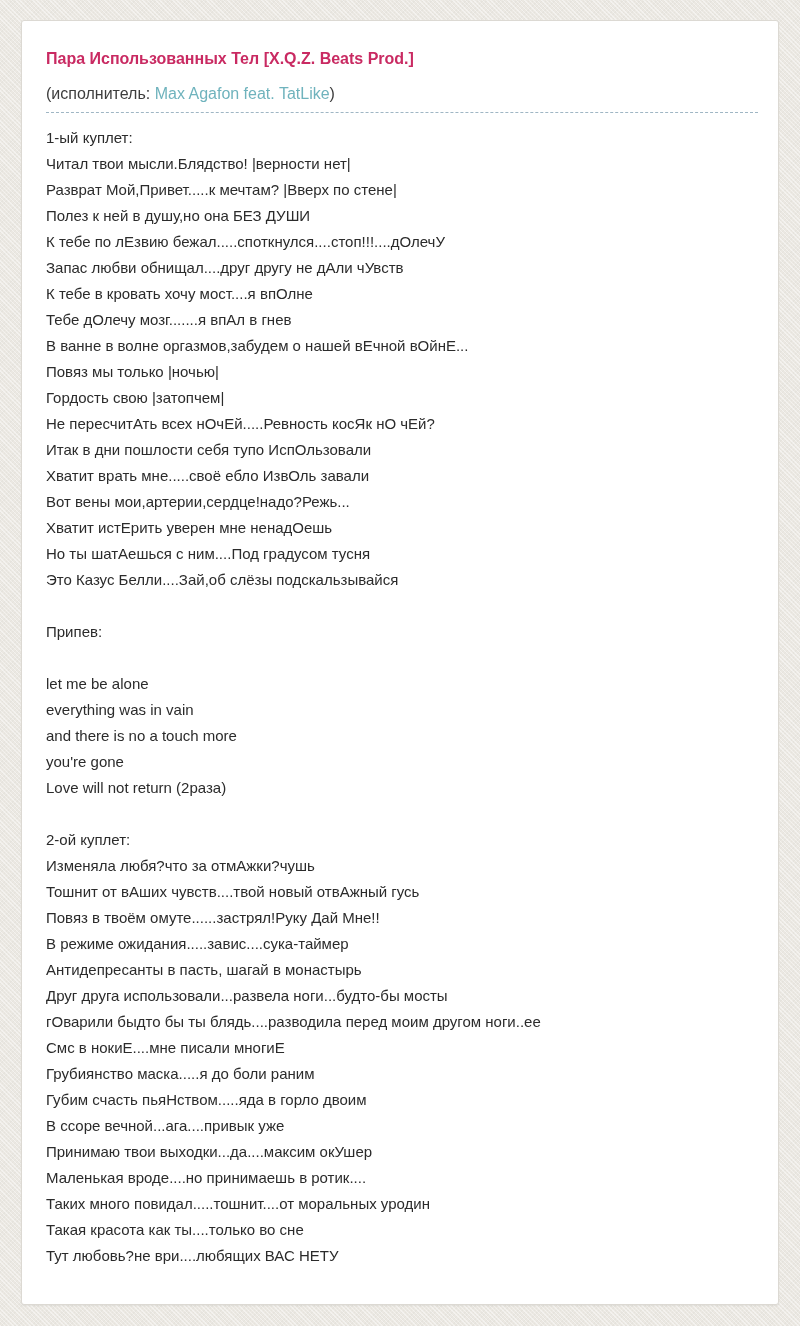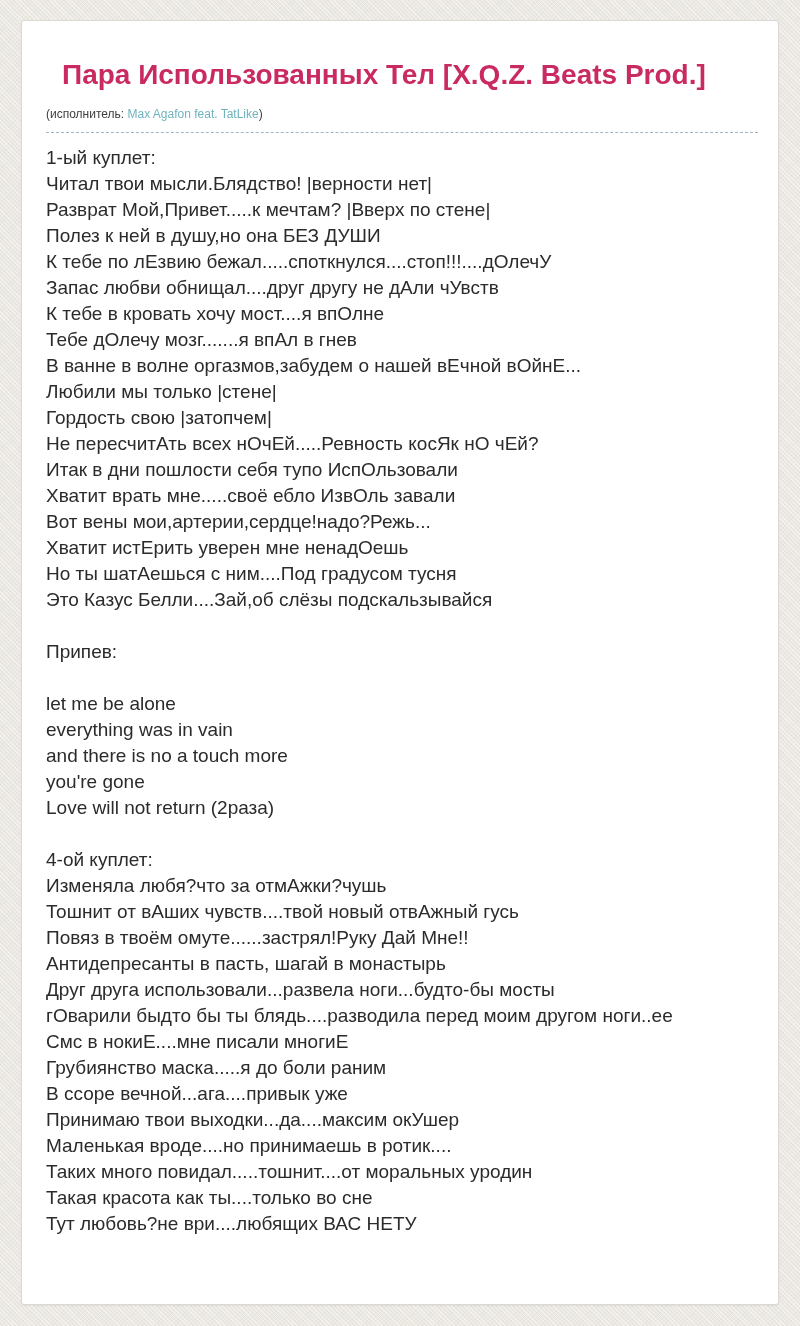--- a/index.html
+++ b/index.html
@@ -20,42 +20,42 @@
     top: 20px;
     width: 758px;
     height: 1285px;
     background: #ffffff;
     border: 1px solid #dcd9d3;
     border-radius: 3px;
     box-shadow: 0 1px 2px rgba(0,0,0,0.06);
     padding: 25px 20px 0 24px;
   }
   .song-title {
-    margin: 16px;
-    font-size: 28px;
+    margin: 0;
+    font-size: 16px;
     line-height: 26px;
     font-weight: bold;
     color: #c92a62;
   }
   .artist-line {
-    margin-top: 4px;
-    font-size: 12px;
+    margin-top: 12px;
+    font-size: 16px;
     line-height: 20px;
     color: #3d3d3d;
     padding-bottom: 8px;
     border-bottom: 1px dashed #9fb6c4;
   }
   .artist-link {
     color: #6fb3bd;
     text-decoration: none;
     cursor: pointer;
   }
   .lyrics {
     margin-top: 12px;
-    font-size: 19px;
+    font-size: 15px;
     line-height: 26px;
     color: #2b2b2b;
   }
   .lyric-line {
     min-height: 26px;
     white-space: pre-wrap;
   }
 </style>
 </head>
 <body>
@@ -69,47 +69,49 @@
   <div class="lyrics">
       <div class="lyric-line">1-ый куплет:</div>
       <div class="lyric-line">Читал твои мысли.Блядство! |верности нет|</div>
       <div class="lyric-line">Разврат Мой,Привет.....к мечтам? |Вверх по стене|</div>
       <div class="lyric-line">Полез к ней в душу,но она БЕЗ ДУШИ</div>
       <div class="lyric-line">К тебе по лЕзвию бежал.....споткнулся....стоп!!!....дОлечУ</div>
       <div class="lyric-line">Запас любви обнищал....друг другу не дАли чУвств</div>
       <div class="lyric-line">К тебе в кровать хочу мост....я впОлне</div>
       <div class="lyric-line">Тебе дОлечу мозг.......я впАл в гнев</div>
       <div class="lyric-line">В ванне в волне оргазмов,забудем о нашей вЕчной вОйнЕ...</div>
-      <div class="lyric-line">Любили мы только |стене|</div>
+      <div class="lyric-line">Повяз мы только |ночью|</div>
       <div class="lyric-line">Гордость свою |затопчем|</div>
       <div class="lyric-line">Не пересчитАть всех нОчЕй.....Ревность косЯк нО чЕй?</div>
       <div class="lyric-line">Итак в дни пошлости себя тупо ИспОльзовали</div>
       <div class="lyric-line">Хватит врать мне.....своё ебло ИзвОль завали</div>
       <div class="lyric-line">Вот вены мои,артерии,сердце!надо?Режь...</div>
       <div class="lyric-line">Хватит истЕрить уверен мне ненадОешь</div>
       <div class="lyric-line">Но ты шатАешься с ним....Под градусом тусня</div>
       <div class="lyric-line">Это Казус Белли....Зай,об слёзы подскальзывайся</div>
       <div class="lyric-line"></div>
       <div class="lyric-line">Припев:</div>
       <div class="lyric-line"></div>
       <div class="lyric-line">let me be alone</div>
       <div class="lyric-line">everything was in vain</div>
       <div class="lyric-line">and there is no a touch more</div>
       <div class="lyric-line">you're gone</div>
       <div class="lyric-line">Love will not return (2раза)</div>
       <div class="lyric-line"></div>
-      <div class="lyric-line">4-ой куплет:</div>
+      <div class="lyric-line">2-ой куплет:</div>
       <div class="lyric-line">Изменяла любя?что за отмАжки?чушь</div>
       <div class="lyric-line">Тошнит от вАших чувств....твой новый отвАжный гусь</div>
       <div class="lyric-line">Повяз в твоём омуте......застрял!Руку Дай Мне!!</div>
+      <div class="lyric-line">В режиме ожидания.....завис....сука-таймер</div>
       <div class="lyric-line">Антидепресанты в пасть, шагай в монастырь</div>
       <div class="lyric-line">Друг друга использовали...развела ноги...будто-бы мосты</div>
       <div class="lyric-line">гОварили быдто бы ты блядь....разводила перед моим другом ноги..ее</div>
       <div class="lyric-line">Смс в нокиЕ....мне писали многиЕ</div>
       <div class="lyric-line">Грубиянство маска.....я до боли раним</div>
+      <div class="lyric-line">Губим счасть пьяНством.....яда в горло двоим</div>
       <div class="lyric-line">В ссоре вечной...ага....привык уже</div>
       <div class="lyric-line">Принимаю твои выходки...да....максим окУшер</div>
       <div class="lyric-line">Маленькая вроде....но принимаешь в ротик....</div>
       <div class="lyric-line">Таких много повидал.....тошнит....от моральных уродин</div>
       <div class="lyric-line">Такая красота как ты....только во сне</div>
       <div class="lyric-line">Тут любовь?не ври....любящих ВАС НЕТУ</div>
     </div>
 </div>
 
 </body></html>

